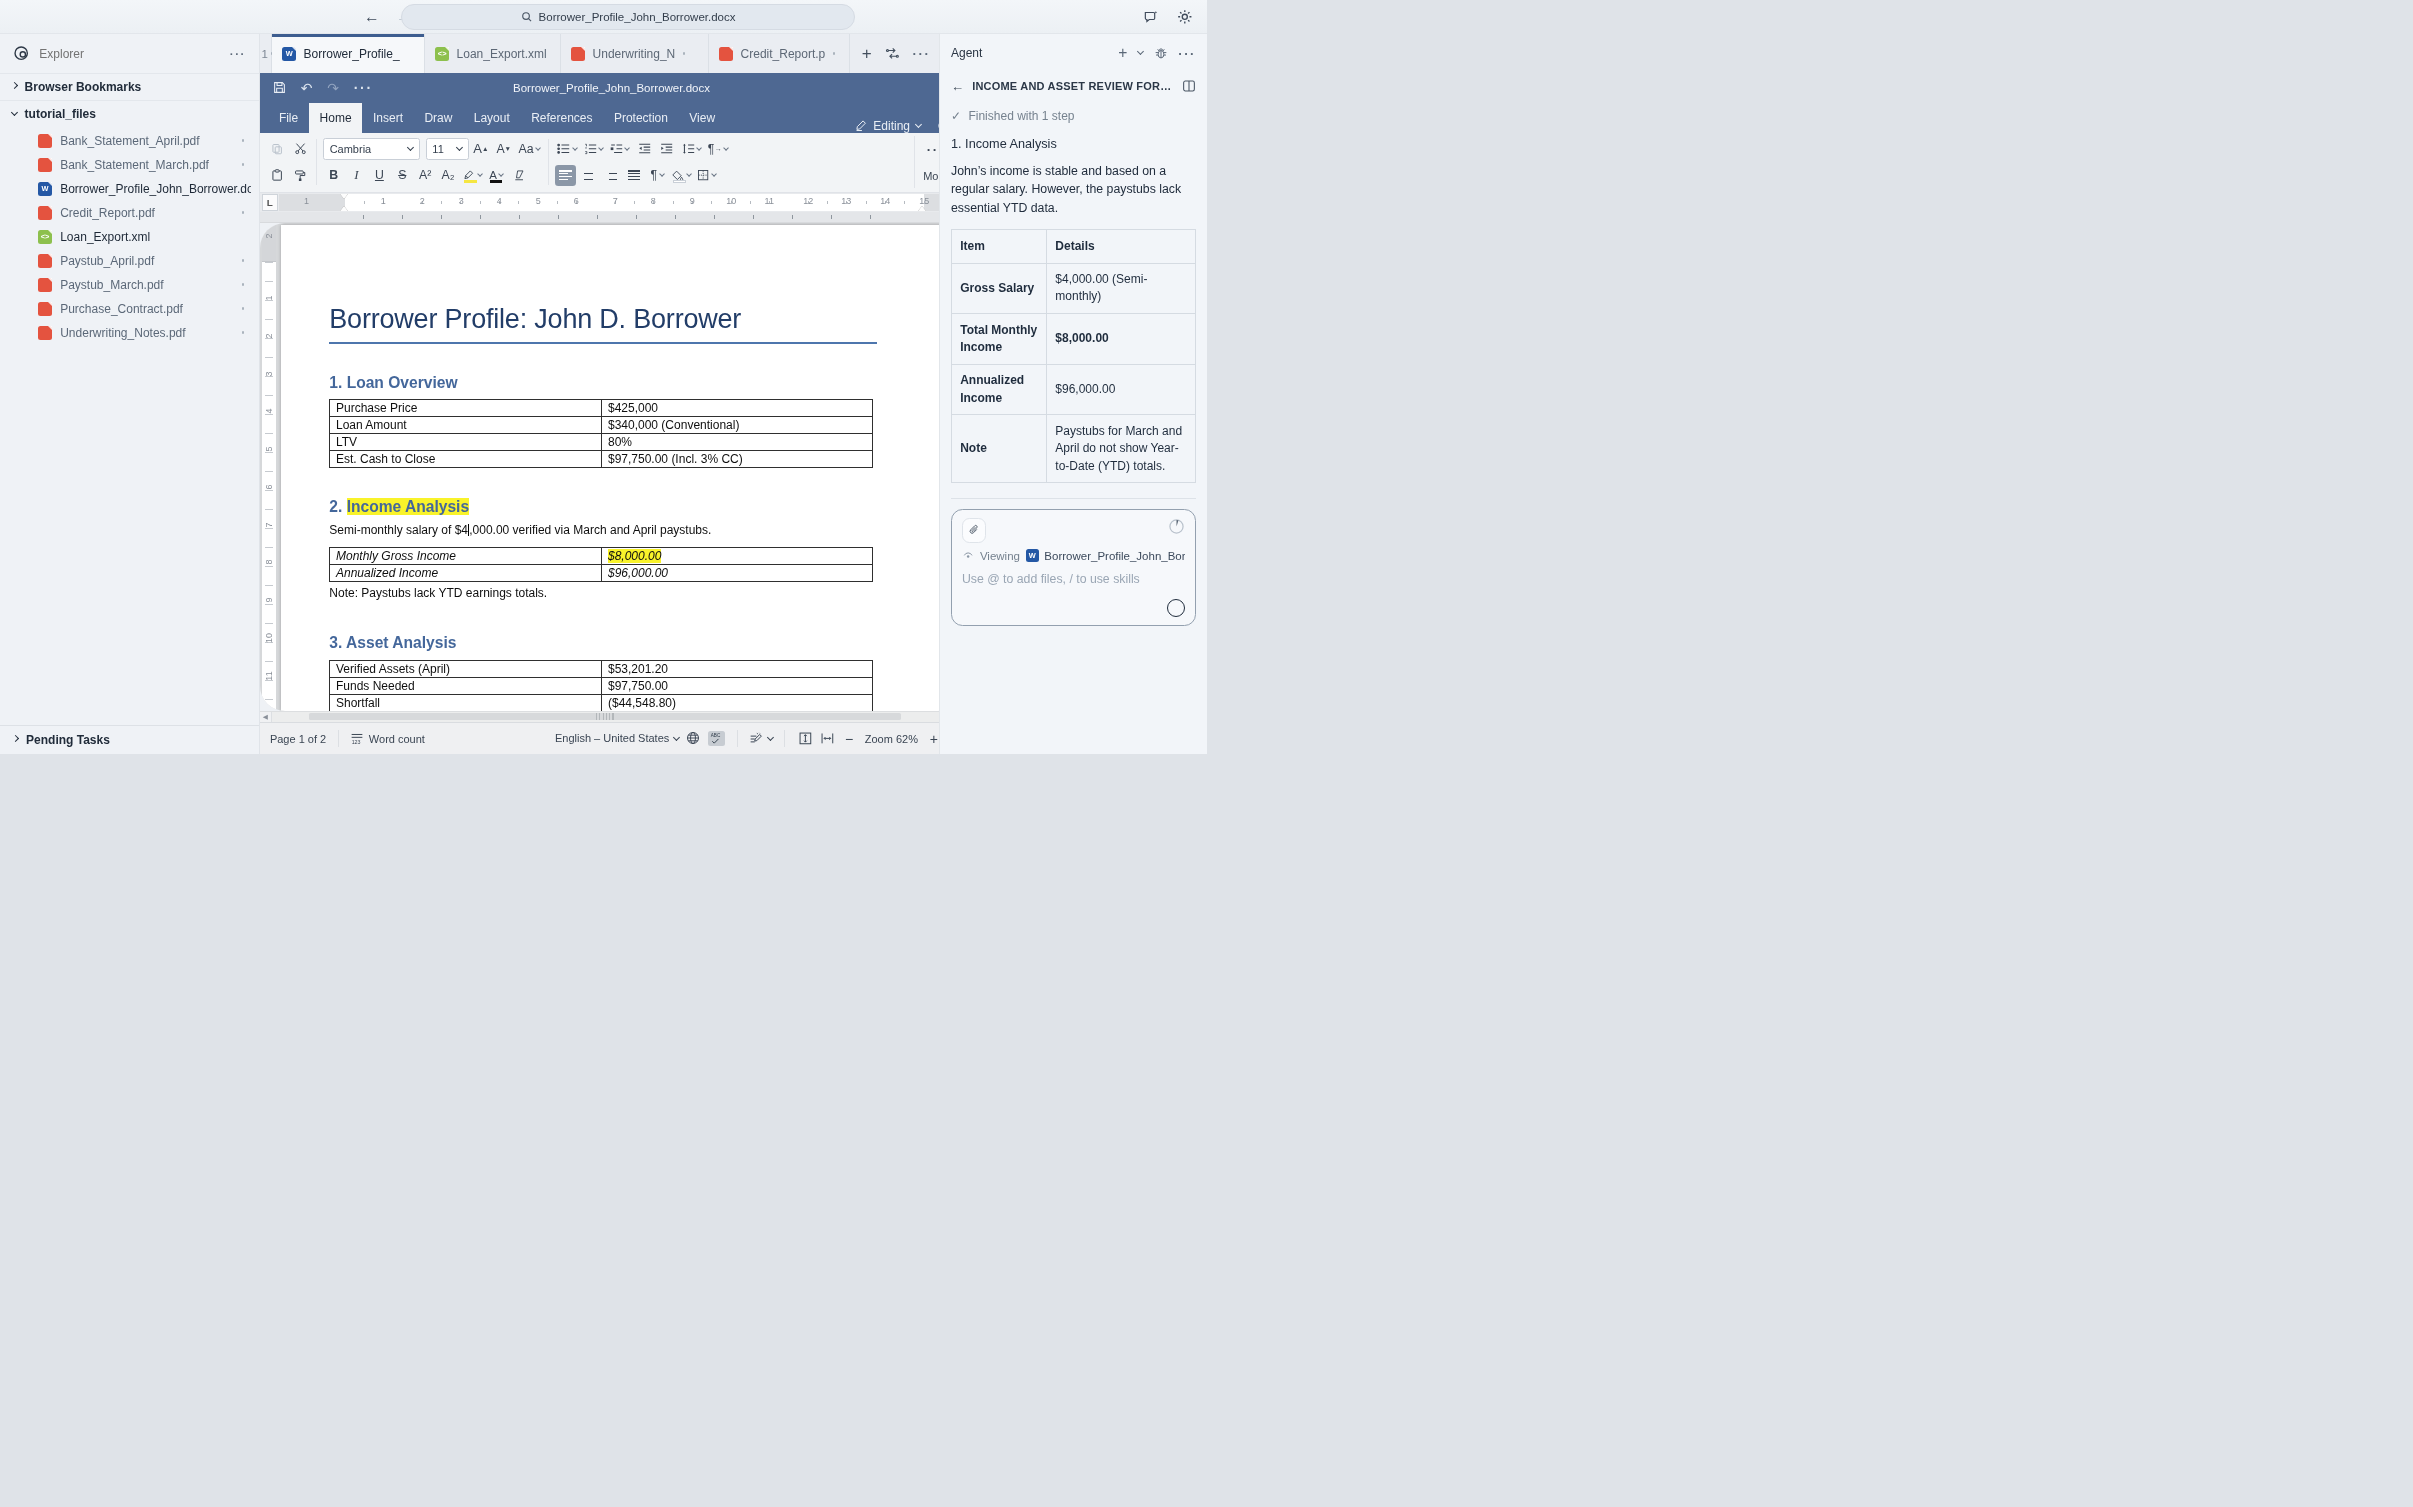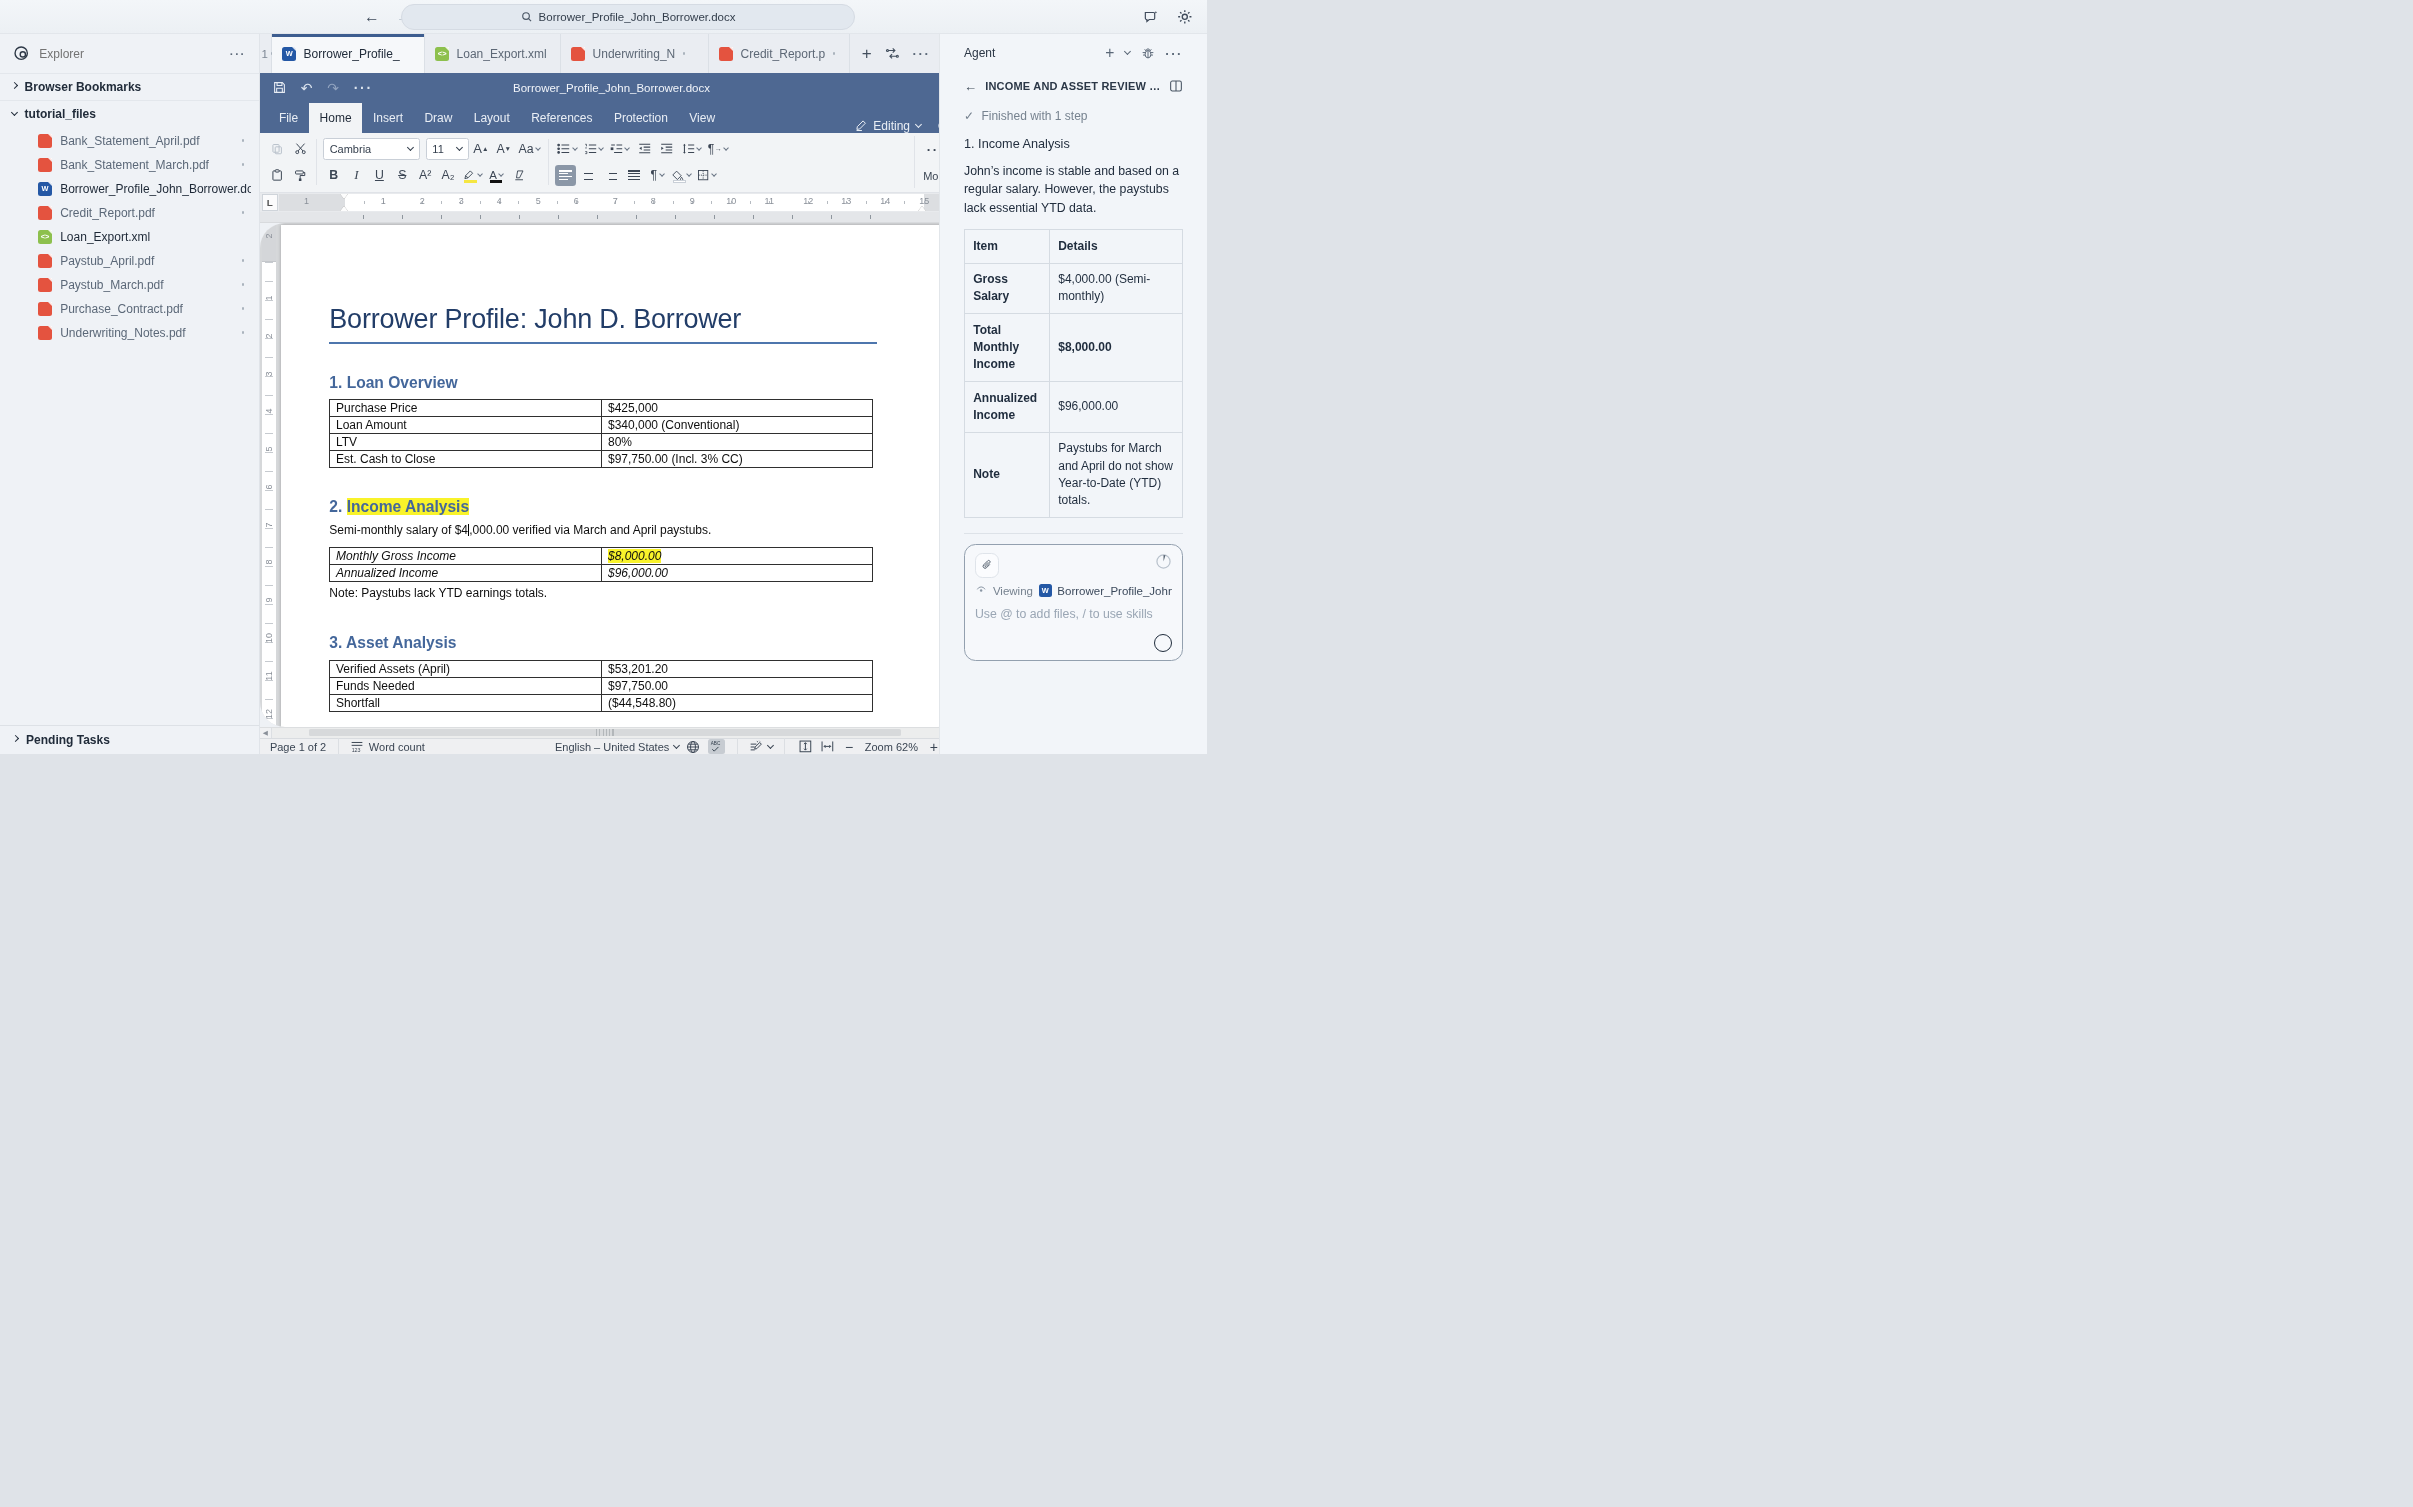--- a/index.html
+++ b/index.html
@@ -120,30 +120,30 @@
   .vscroll{position:absolute;right:1.6px;top:1.6px;bottom:0;width:11.5px;background:#eceded;border-left:0.8px solid #dcdee0;}
   .vthumb{position:absolute;left:1.6px;right:1.6px;top:3.3px;height:197px;background:#c6c9cc;border-radius:1.6px;}
   .vdown{position:absolute;left:0;right:0;bottom:0;height:12.3px;background:#f0f1f3;border-top:0.8px solid #dcdfe3;display:flex;align-items:center;justify-content:center;color:#8a9099;font-size:6.6px;}
   
   .hscroll{height:11.5px;background:#eceded;border-top:0.8px solid #dcdee0;position:relative;}
   .hthumb{position:absolute;top:1.6px;bottom:1.6px;left:49px;right:62px;background:#d7d9db;border-radius:1.6px;display:flex;align-items:center;justify-content:center;}
   .grip{width:18px;height:6.6px;background:repeating-linear-gradient(90deg,#b3b7ba 0 1.2px,transparent 1.2px 3.3px);}
   .hbtn{position:absolute;top:0;bottom:0;width:11.5px;display:flex;align-items:center;justify-content:center;color:#8a9099;font-size:6.6px;background:#f0f1f3;}
   .hbtn.l{left:0;border-right:0.8px solid #dcdfe3;}
   .hbtn.r{right:0;border-left:0.8px solid #dcdfe3;}
-  .statusbar{height:16px;background:#eff0f2;border-top:0.8px solid #d9dce0;display:flex;align-items:center;font-size:11px;color:#3a4553;padding:0 9.9px;gap:11.5px;}
+  .statusbar{height:32px;background:#eff0f2;border-top:0.8px solid #d9dce0;display:flex;align-items:center;font-size:11px;color:#3a4553;padding:0 9.9px;gap:11.5px;}
   .ssep{width:0.8px;height:16.4px;background:#dcdfe3;}
   .sgroup{display:flex;align-items:center;gap:7.4px;}
   .sbtn{display:flex;align-items:center;gap:4.9px;cursor:pointer;color:#3a4553;}
   .spell{background:#c7ccd2;border-radius:2.5px;padding:1.6px 2.5px;}
   .zoomlbl{min-width:57px;text-align:center;}
   .szm{font-size:14px;color:#3a4553;width:13px;text-align:center;cursor:pointer;}
 
   
-  .agent{position:absolute;right:0;top:34px;bottom:0;width:268px;background:#f2f5f9;border-left:0.8px solid #e2e6ea;padding:0 24px;display:flex;flex-direction:column;overflow:hidden;}
+  .agent{position:absolute;right:0;top:34px;bottom:0;width:268px;background:#f2f5f9;border-left:0.8px solid #e2e6ea;padding:0 11px;display:flex;flex-direction:column;overflow:hidden;}
   .ag-h{height:38px;display:flex;align-items:center;flex:0 0 auto;}
   .ag-title{font-size:12px;color:#2b3645;}
   .ag-icons{margin-left:auto;display:flex;align-items:center;gap:10.7px;color:#5b6878;}
   .ag-plus{font-size:15.6px;line-height:1;}
   .task-h{display:flex;align-items:center;gap:8.2px;margin-top:6.6px;flex:0 0 auto;}
   .task-title{font-size:11px;font-weight:700;color:#2b3747;letter-spacing:0.2px;white-space:nowrap;overflow:hidden;text-overflow:ellipsis;flex:1;}
   .fin{display:flex;align-items:center;gap:7.4px;margin-top:15.6px;color:#76828f;font-size:12px;flex:0 0 auto;}
   .ag-body{font-size:12.3px;line-height:1.5;color:#222e3e;margin-top:12.3px;}
   .ag-h3{font-size:12.7px;color:#243040;margin-top:14px;}
   .ag-table{border-collapse:collapse;margin-top:12.3px;width:100%;}

